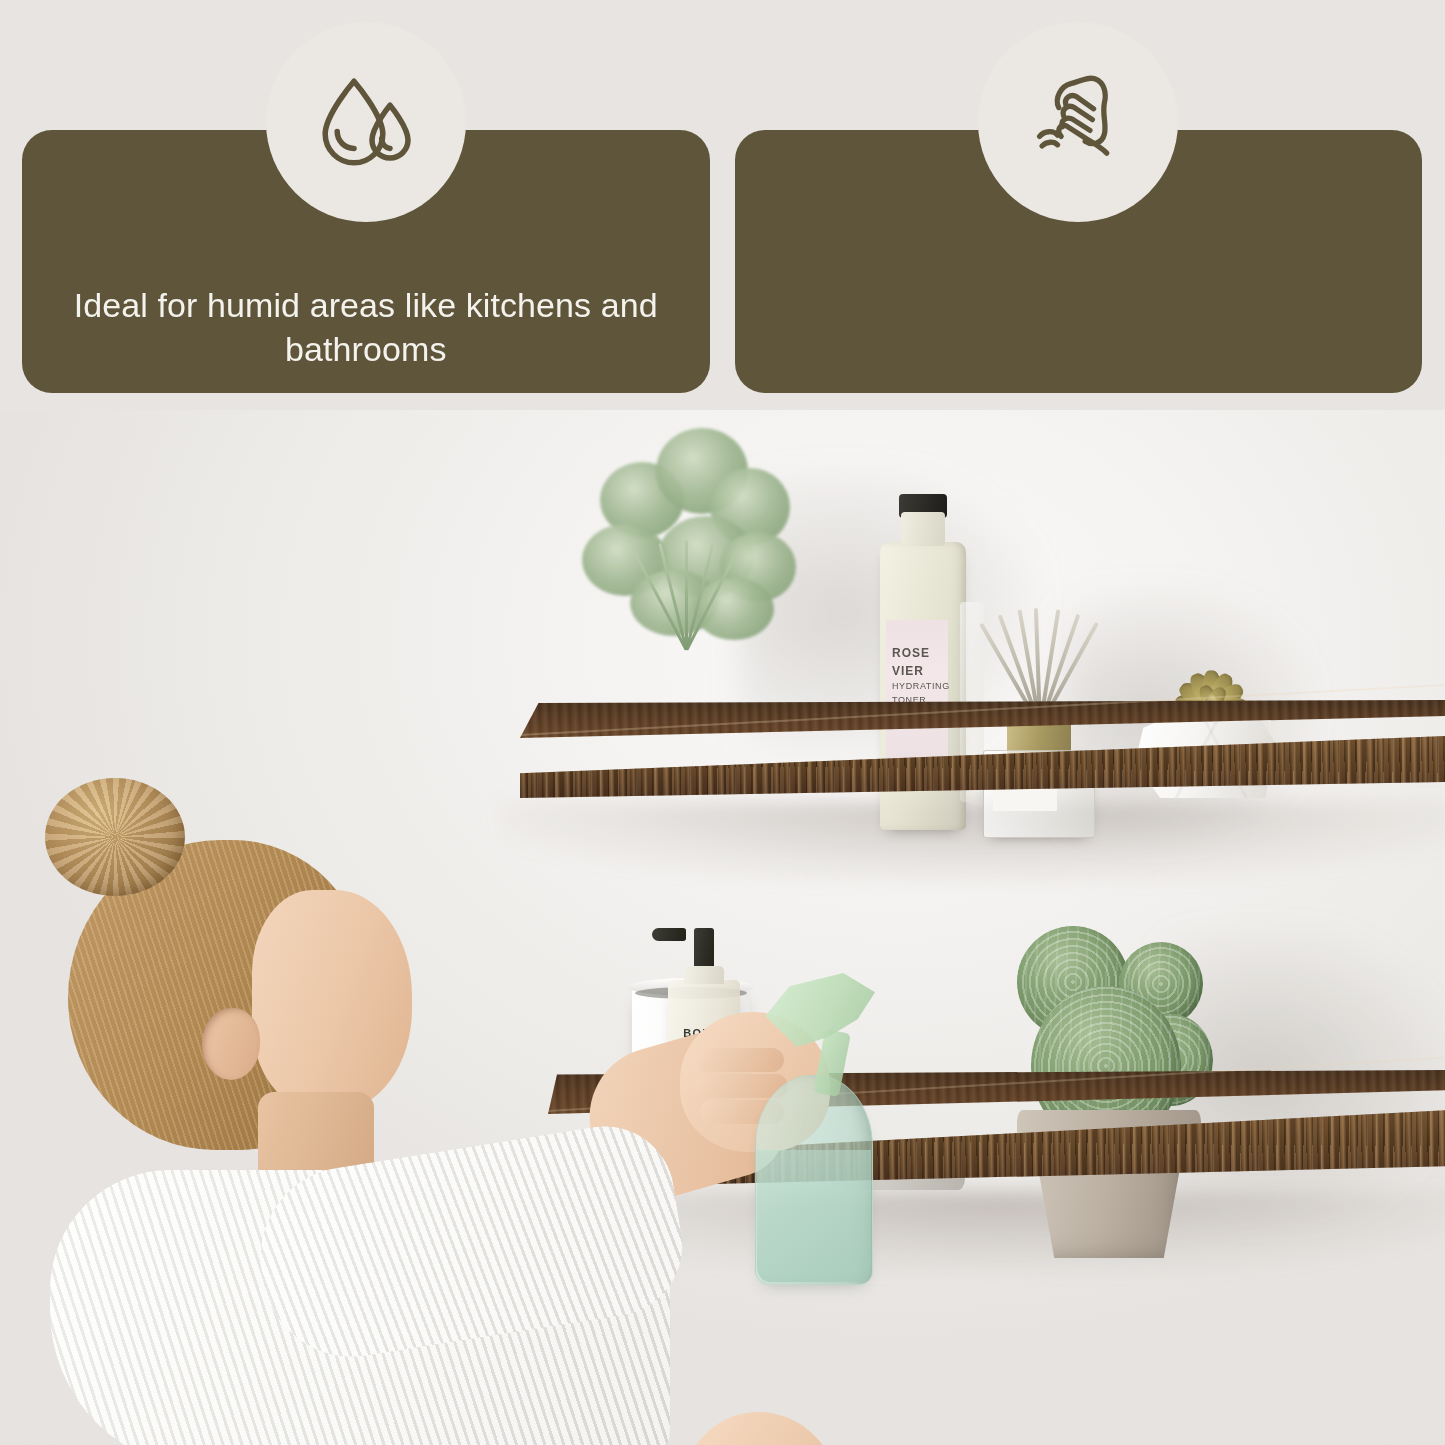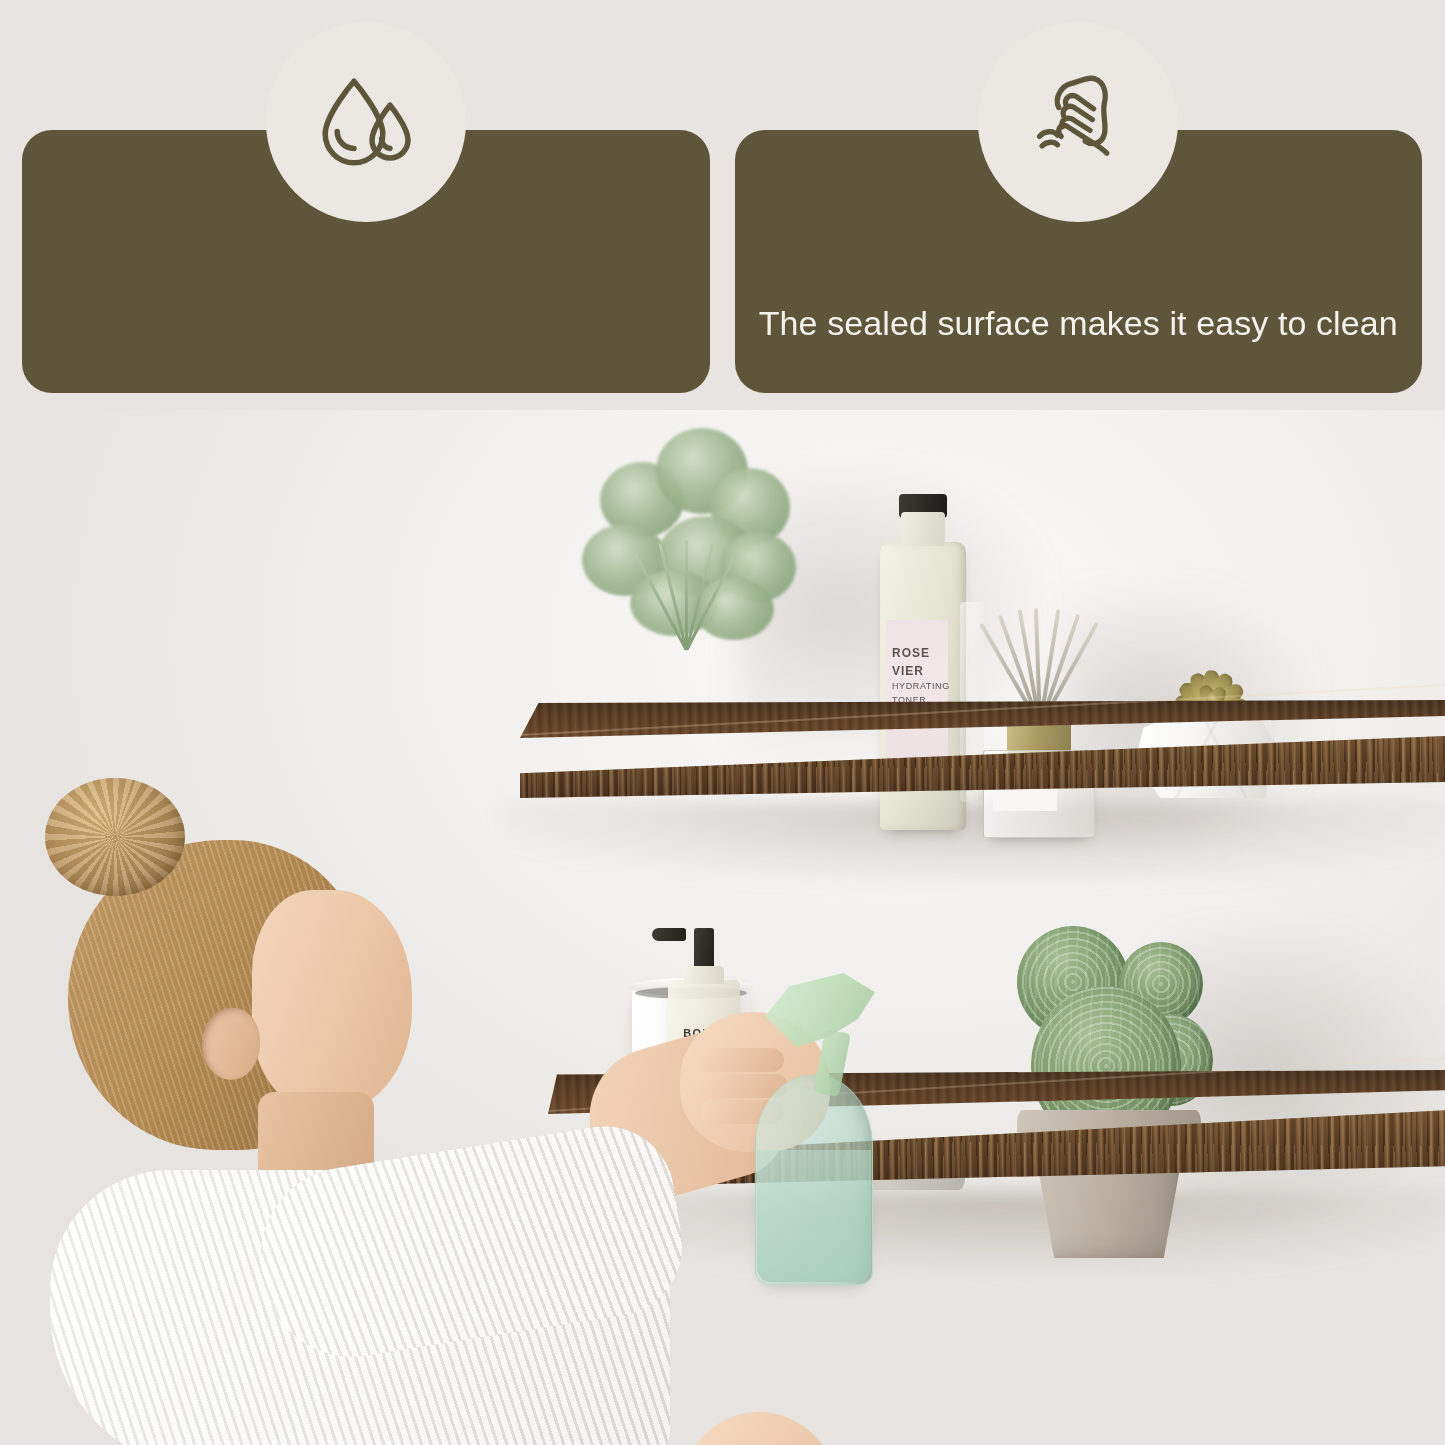--- a/index.html
+++ b/index.html
@@ -445,36 +445,36 @@
 
     <div class="card card--1">
       <div class="card-icon">
         <svg viewBox="0 0 100 100" fill="none" stroke="#5e553b" stroke-width="4.6" stroke-linecap="round" stroke-linejoin="round">
           <path d="M40 16 C40 16 16 44 16 60 A24 24 0 0 0 64 60 C64 44 40 16 40 16 Z"></path>
           <path d="M26 58 A14 14 0 0 0 40 72"></path>
           <path d="M70 36 C70 36 55 54 55 65 A15 15 0 0 0 85 65 C85 54 70 36 70 36 Z"></path>
           <path d="M63 64 A8 8 0 0 0 70 72"></path>
         </svg>
       </div>
+      <div class="card-text">Ideal for humid areas like kitchens and bathrooms</div>
     </div>
 
     <div class="card card--2">
       <div class="card-icon">
         <svg viewBox="0 0 100 100" fill="none" stroke="#5e553b" stroke-width="4.4" stroke-linecap="round" stroke-linejoin="round">
           <path d="M34 38 C30 30 36 20 44 18 C52 16 58 12 64 14 C72 17 74 26 72 34
                    C70 44 74 52 72 60 C70 68 62 70 56 66"></path>
           <path d="M40 36 C38 30 44 26 49 29 L63 39"></path>
           <path d="M38 45 C36 39 42 35 47 38 L62 48"></path>
           <path d="M37 54 C35 48 41 45 46 48 L60 57"></path>
           <path d="M36 62 C32 58 34 52 40 53 L57 64 C64 68 70 72 74 76"></path>
           <path d="M18 62 C22 57 30 57 33 61"></path>
           <path d="M20 70 C24 66 30 66 33 69"></path>
         </svg>
       </div>
-      <div class="card-text">The sealed surface makes it easy to clean</div>
     </div>
 
   </div>
 
   <div class="headline">Sealed for moisture protection</div>
 
   <div class="scene">
     <div class="wall"></div>
 
     <div class="wallshadow" style="left:740px; top:60px; width:300px; height:290px;"></div>

